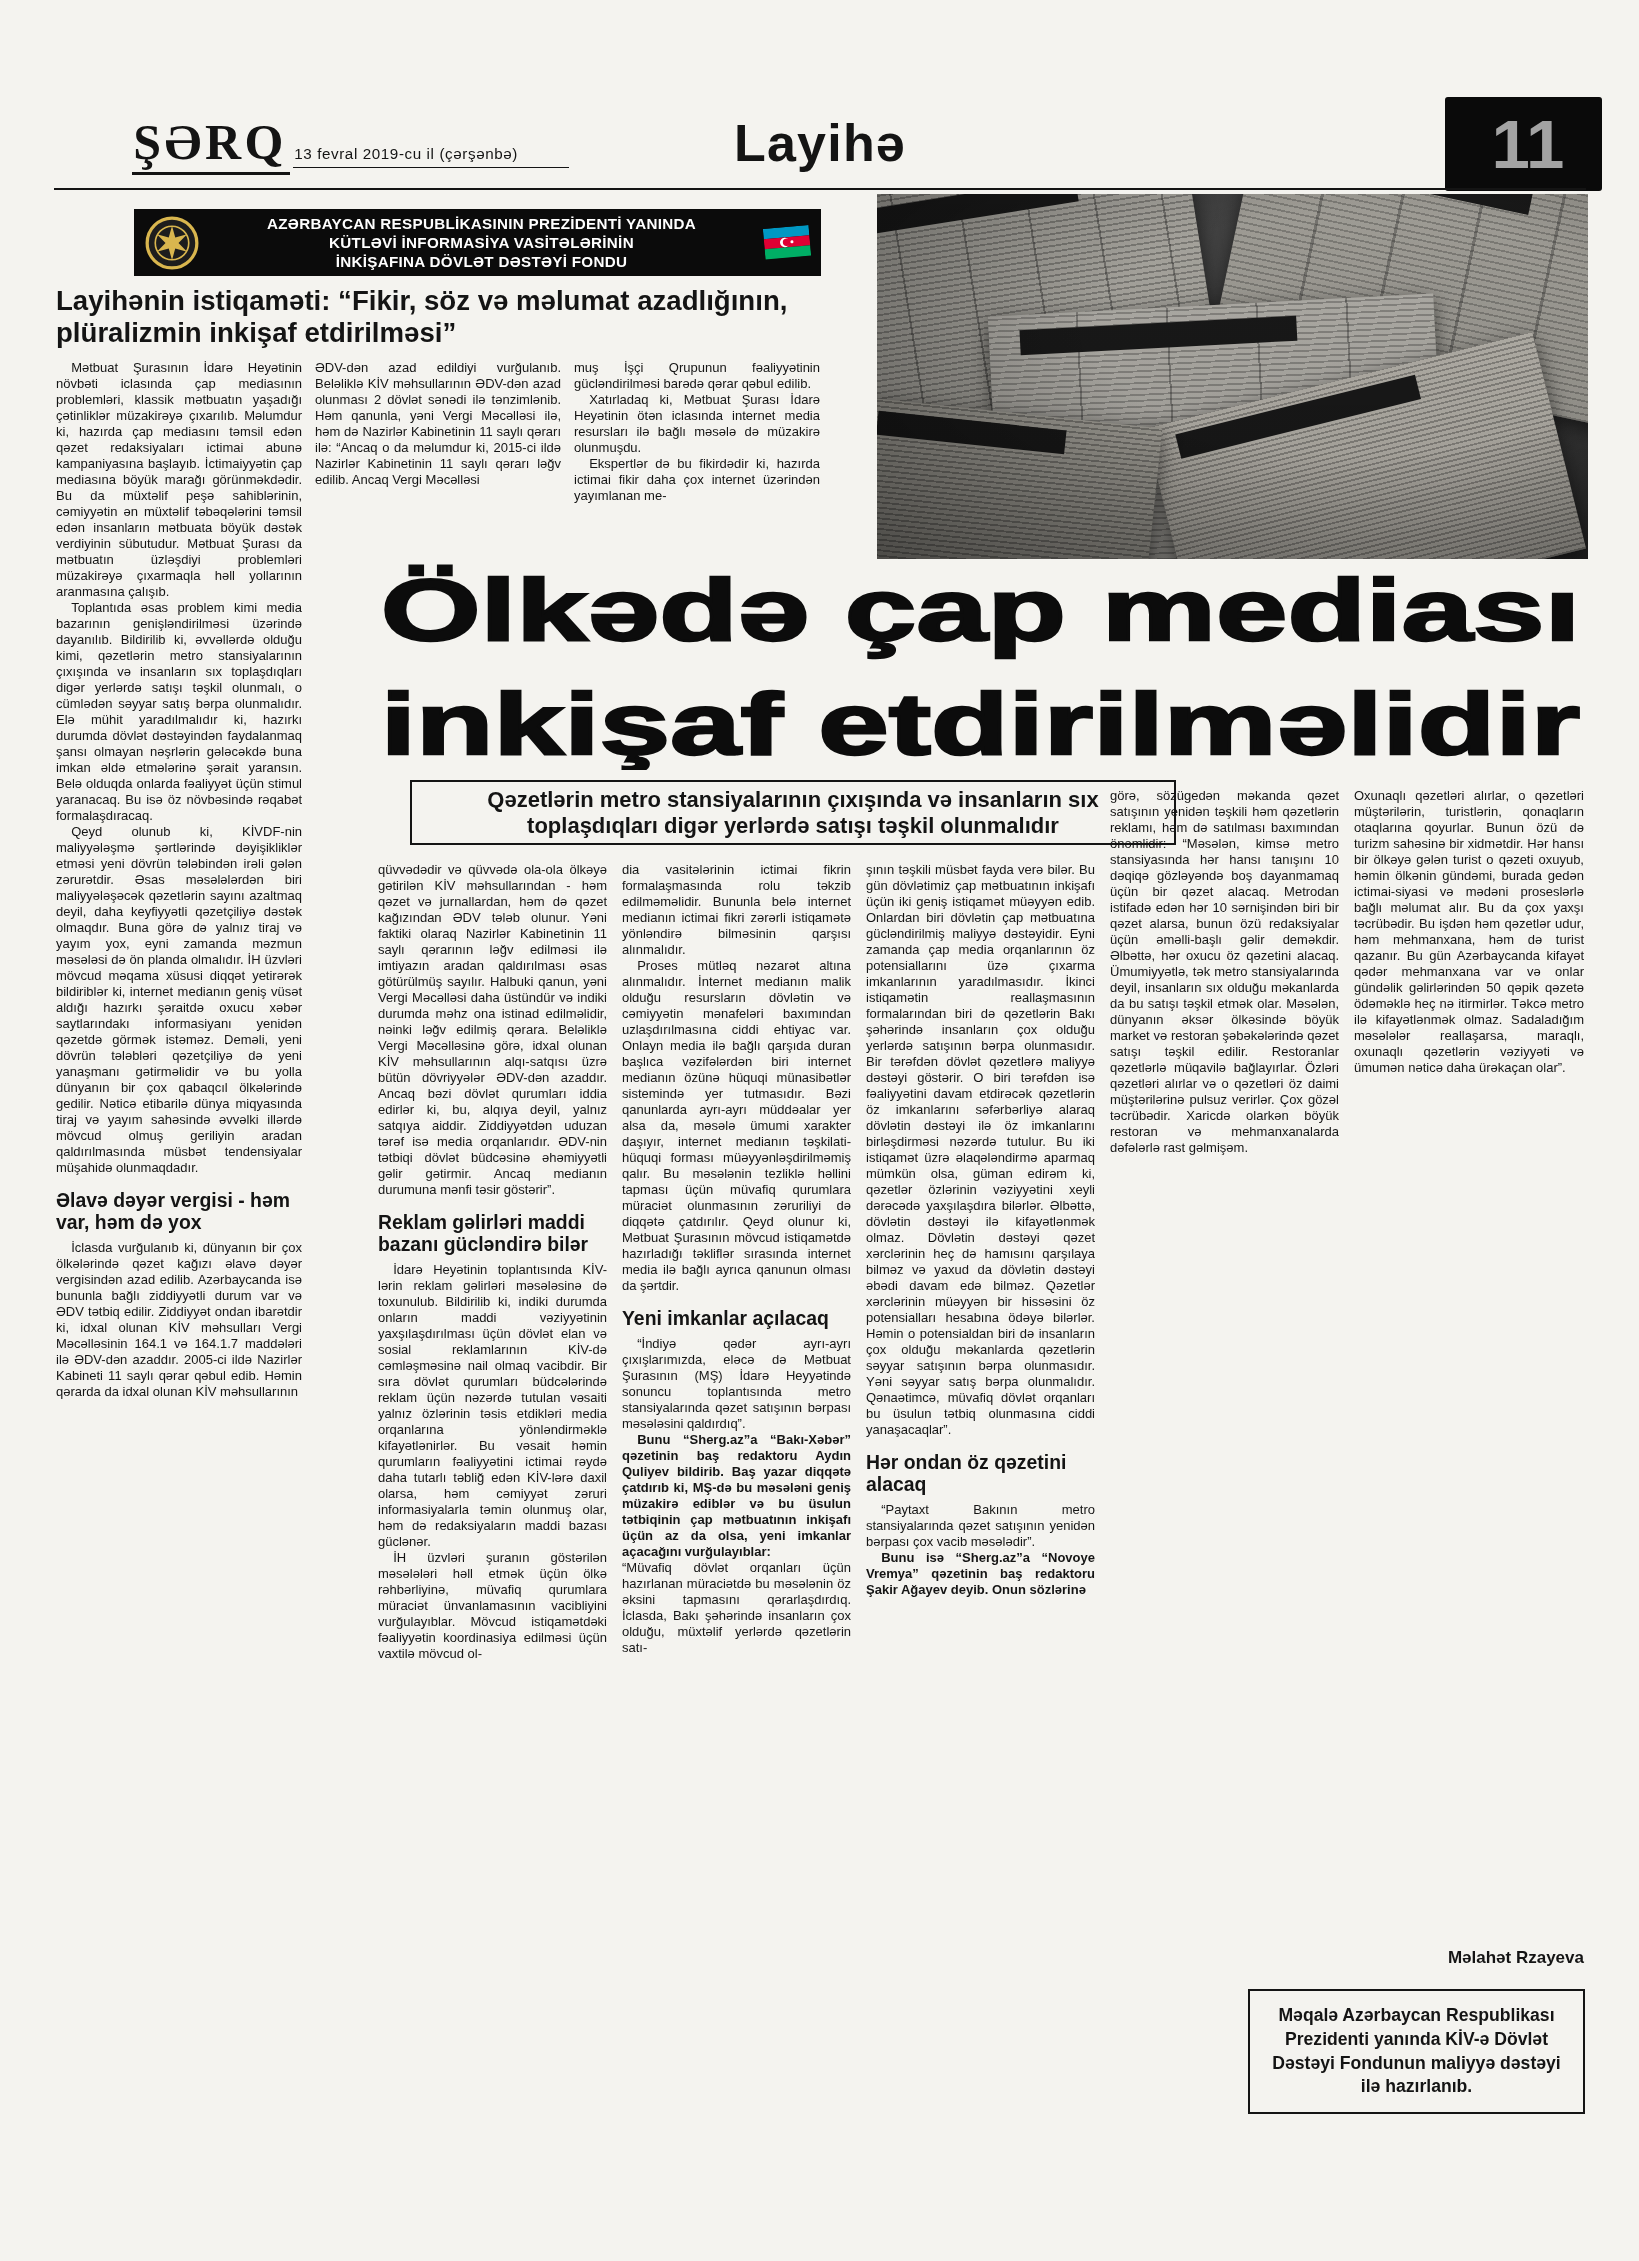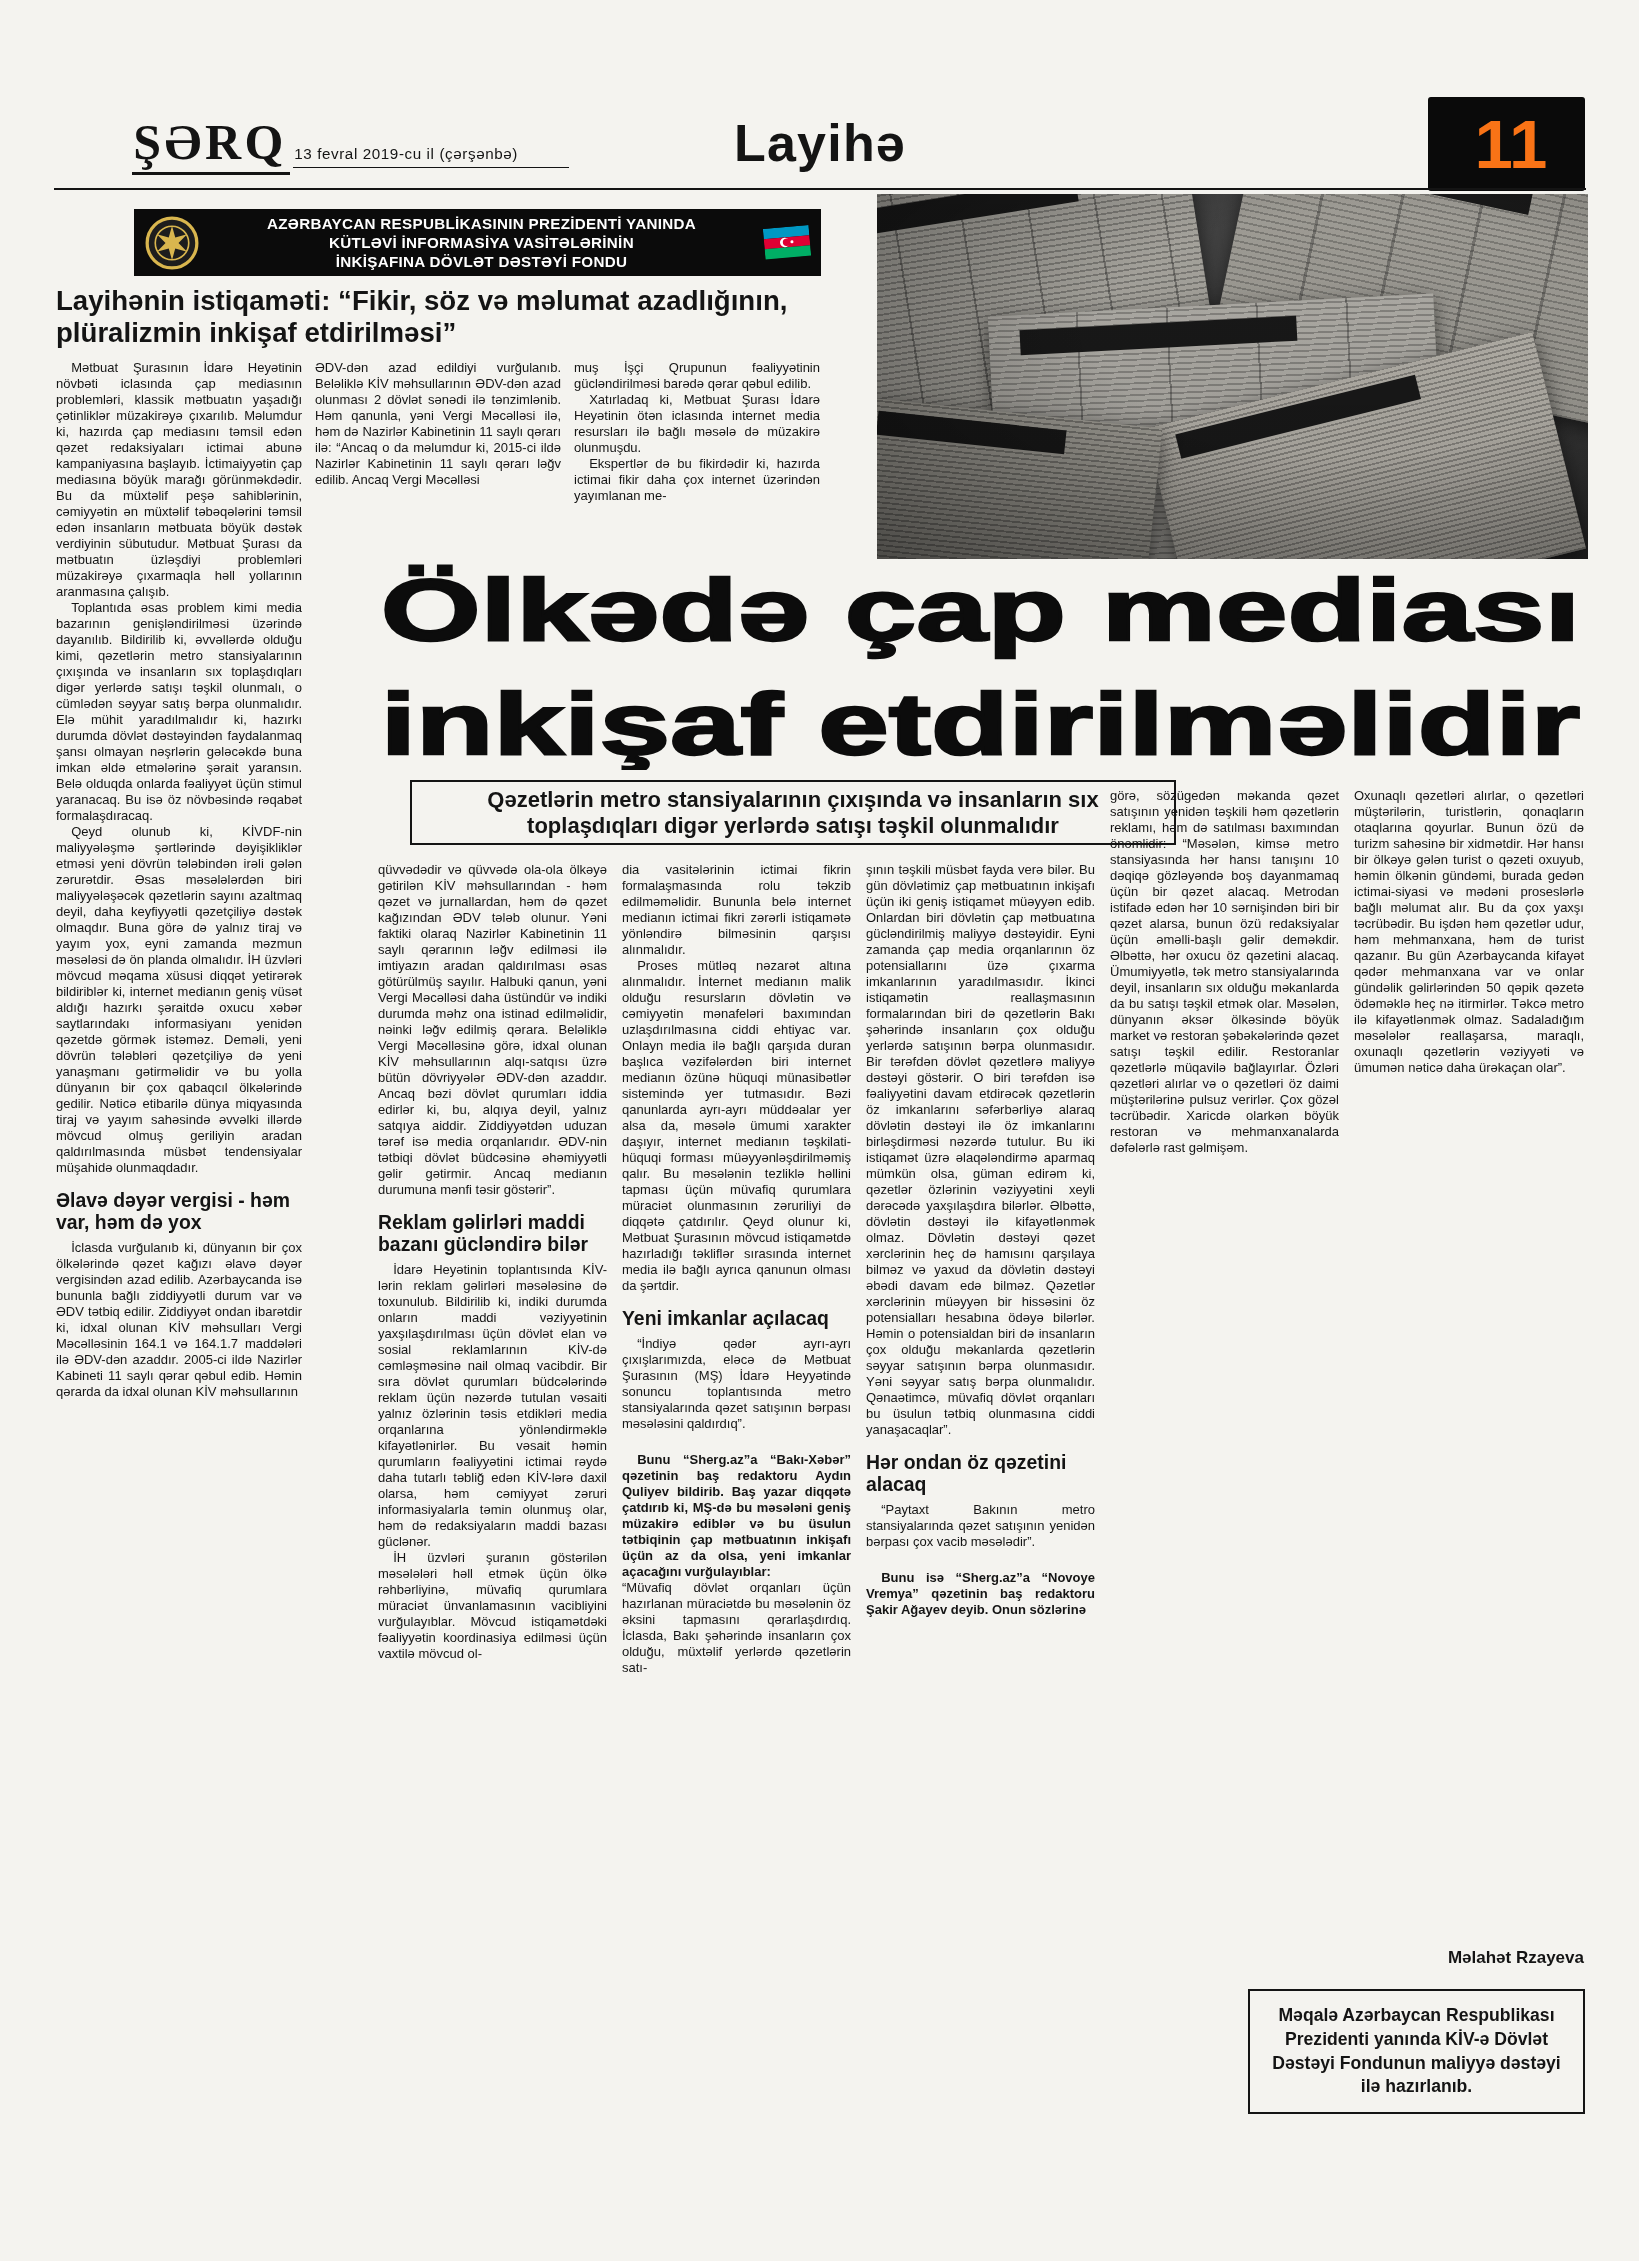--- a/index.html
+++ b/index.html
@@ -5,21 +5,21 @@
   *{margin:0;padding:0;box-sizing:border-box;}
   html,body{background:#8f8d89;}
   body{font-family:"Liberation Sans",sans-serif;color:#141414;}
   .page{position:relative;width:1640px;height:2261px;background:#f4f3ef;overflow:hidden;margin:0 auto;}
 
   
   .logo-block{position:absolute;left:132px;top:117px;}
   .logo{font-family:"Liberation Serif",serif;font-weight:bold;font-size:50px;line-height:1;letter-spacing:3.5px;display:inline-block;padding:0 3.5px 4.7px 1.2px;border-bottom:3.5px solid #141414;}
   .date{font-size:15.2px;letter-spacing:0.6px;padding:5.9px 1.2px 4.7px;border-bottom:1.2px solid #141414;display:inline-block;min-width:276px;}
   .section-title{position:absolute;left:50%;top:113px;transform:translateX(-50%);font-size:52px;font-weight:bold;letter-spacing:1.2px;}
-  .page-number{position:absolute;right:55px;top:97px;width:157px;height:94px;background:#0a0a0a;color:#f97316;font-size:69px;font-weight:bold;display:flex;align-items:center;justify-content:center;border-radius:2.9px;padding-left:9px;}
+  .page-number{position:absolute;right:38px;top:97px;width:157px;height:94px;background:#0a0a0a;color:#a3a3a3;font-size:69px;font-weight:bold;display:flex;align-items:center;justify-content:center;border-radius:2.9px;padding-left:9px;}
   .header-rule{position:absolute;left:54px;right:54px;top:188px;height:2.3px;background:#141414;}
   .website{position:absolute;right:56px;top:198px;font-size:16px;color:#8b8b8b;letter-spacing:2.3px;}
 
   
   .fund-banner{position:absolute;left:134px;top:209px;width:687px;height:67px;background:#0b0b0b;display:flex;align-items:center;color:#fff;padding:0 10.6px;gap:9.4px;}
   .emblem svg{width:54px;height:54px;display:block;}
   .banner-lines{flex:1;text-align:center;font-weight:bold;font-size:15.2px;line-height:1.25;letter-spacing:0.3px;}
   .flag svg{width:46px;height:30.5px;display:block;transform:rotate(-5deg);}
 
   
@@ -36,21 +36,21 @@
   .s2{right:-53px;top:-35px;width:410px;height:229px;transform:rotate(12deg);background:repeating-linear-gradient(90deg,rgba(30,30,30,.12) 0 76px,rgba(30,30,30,.4) 76px 79px),repeating-linear-gradient(0deg,rgba(30,30,30,.26) 0 1.8px,transparent 1.8px 6.5px),#c9c6bd;}
   .s3{left:117px;top:111px;width:446px;height:252px;transform:rotate(-3deg);background:repeating-linear-gradient(90deg,rgba(30,30,30,.12) 0 88px,rgba(30,30,30,.42) 88px 90px),repeating-linear-gradient(0deg,rgba(30,30,30,.28) 0 1.8px,transparent 1.8px 5.9px),#e0ddd5;}
   .s4{right:23.5px;bottom:-41px;width:399px;height:223px;transform:rotate(-14deg);background:repeating-linear-gradient(0deg,rgba(30,30,30,.3) 0 1.8px,transparent 1.8px 5.3px),#cfcbc2;}
   .s5{left:-29px;bottom:-47px;width:305px;height:194px;transform:rotate(6deg);background:repeating-linear-gradient(0deg,rgba(30,30,30,.32) 0 1.8px,transparent 1.8px 5.3px),#b9b6ad;}
   .shade{position:absolute;inset:0;background:radial-gradient(ellipse at 68% 38%,rgba(0,0,0,0) 38%,rgba(0,0,0,.45) 100%),linear-gradient(180deg,rgba(0,0,0,.12),rgba(0,0,0,.25));}
 
   
   .col{position:absolute;overflow:hidden;font-size:13px;line-height:16px;text-align:justify;}
   .col .para{text-indent:15.2px;}
   .col .para.cont{text-indent:0;}
-  .col .para.bold{font-weight:bold;margin-top:20px;}
+  .col .para.bold{font-weight:bold;}
   .col .para.heading{font-size:19.4px;line-height:22px;font-weight:bold;text-align:left;text-indent:0;margin:13px 0 7px;}
   .col1{left:56px;top:360px;width:246px;height:1856px;}
   .col2top{left:315px;top:360px;width:246px;height:203px;}
   .col3top{left:574px;top:360px;width:246px;height:203px;}
   .colA{left:378px;top:862px;width:229px;height:1366px;}
   .colB{left:622px;top:862px;width:229px;height:1366px;}
   .colC{left:866px;top:862px;width:229px;height:1366px;}
   .colD{left:1110px;top:788px;width:229px;height:1431px;}
   .colE{left:1354px;top:788px;width:230px;height:1138px;}
 

